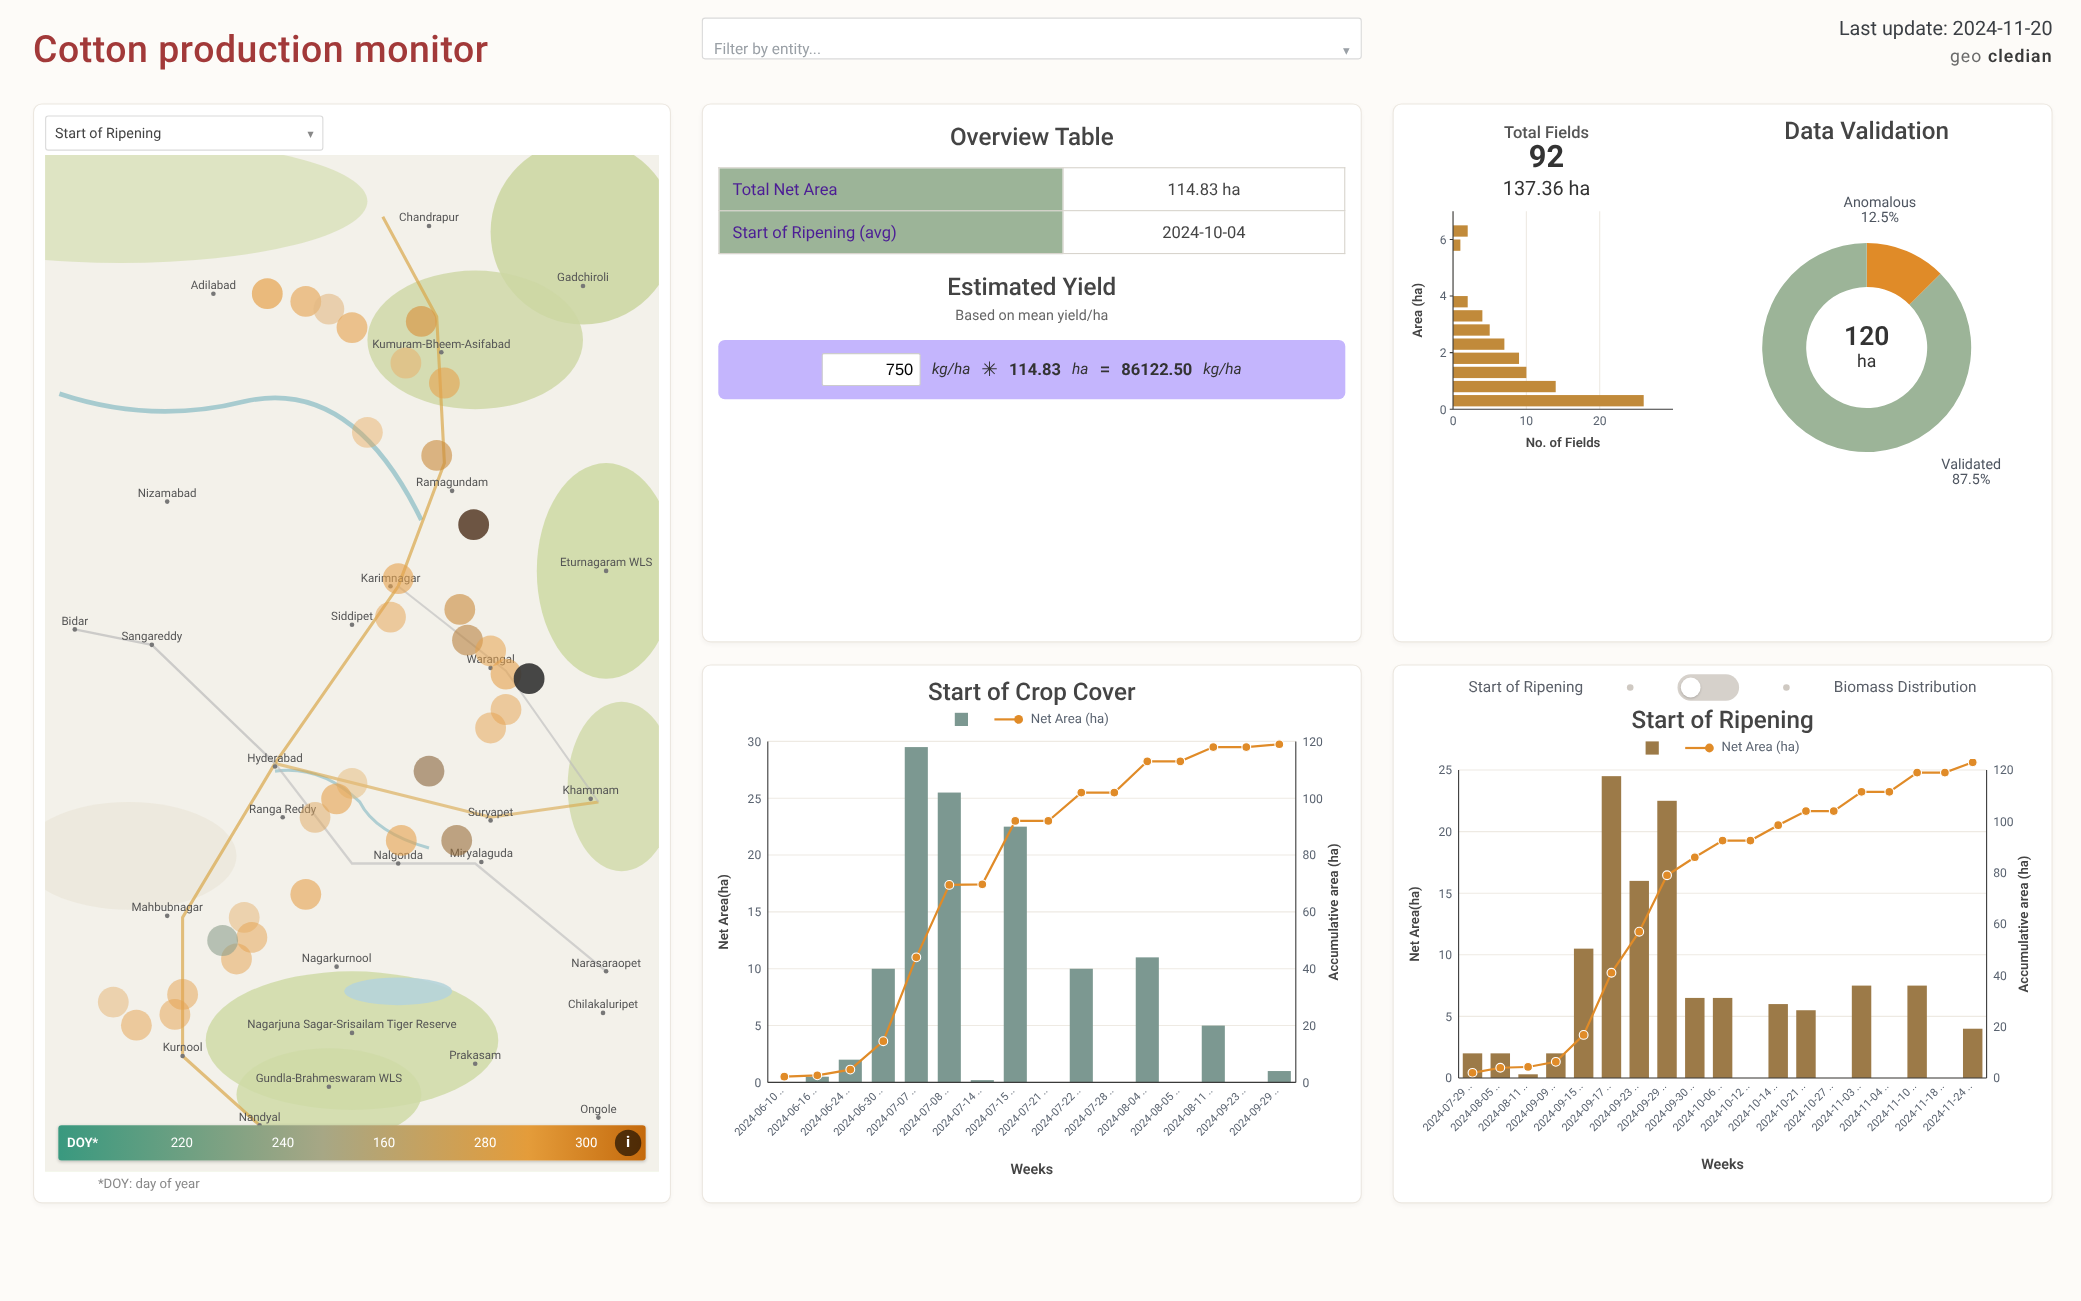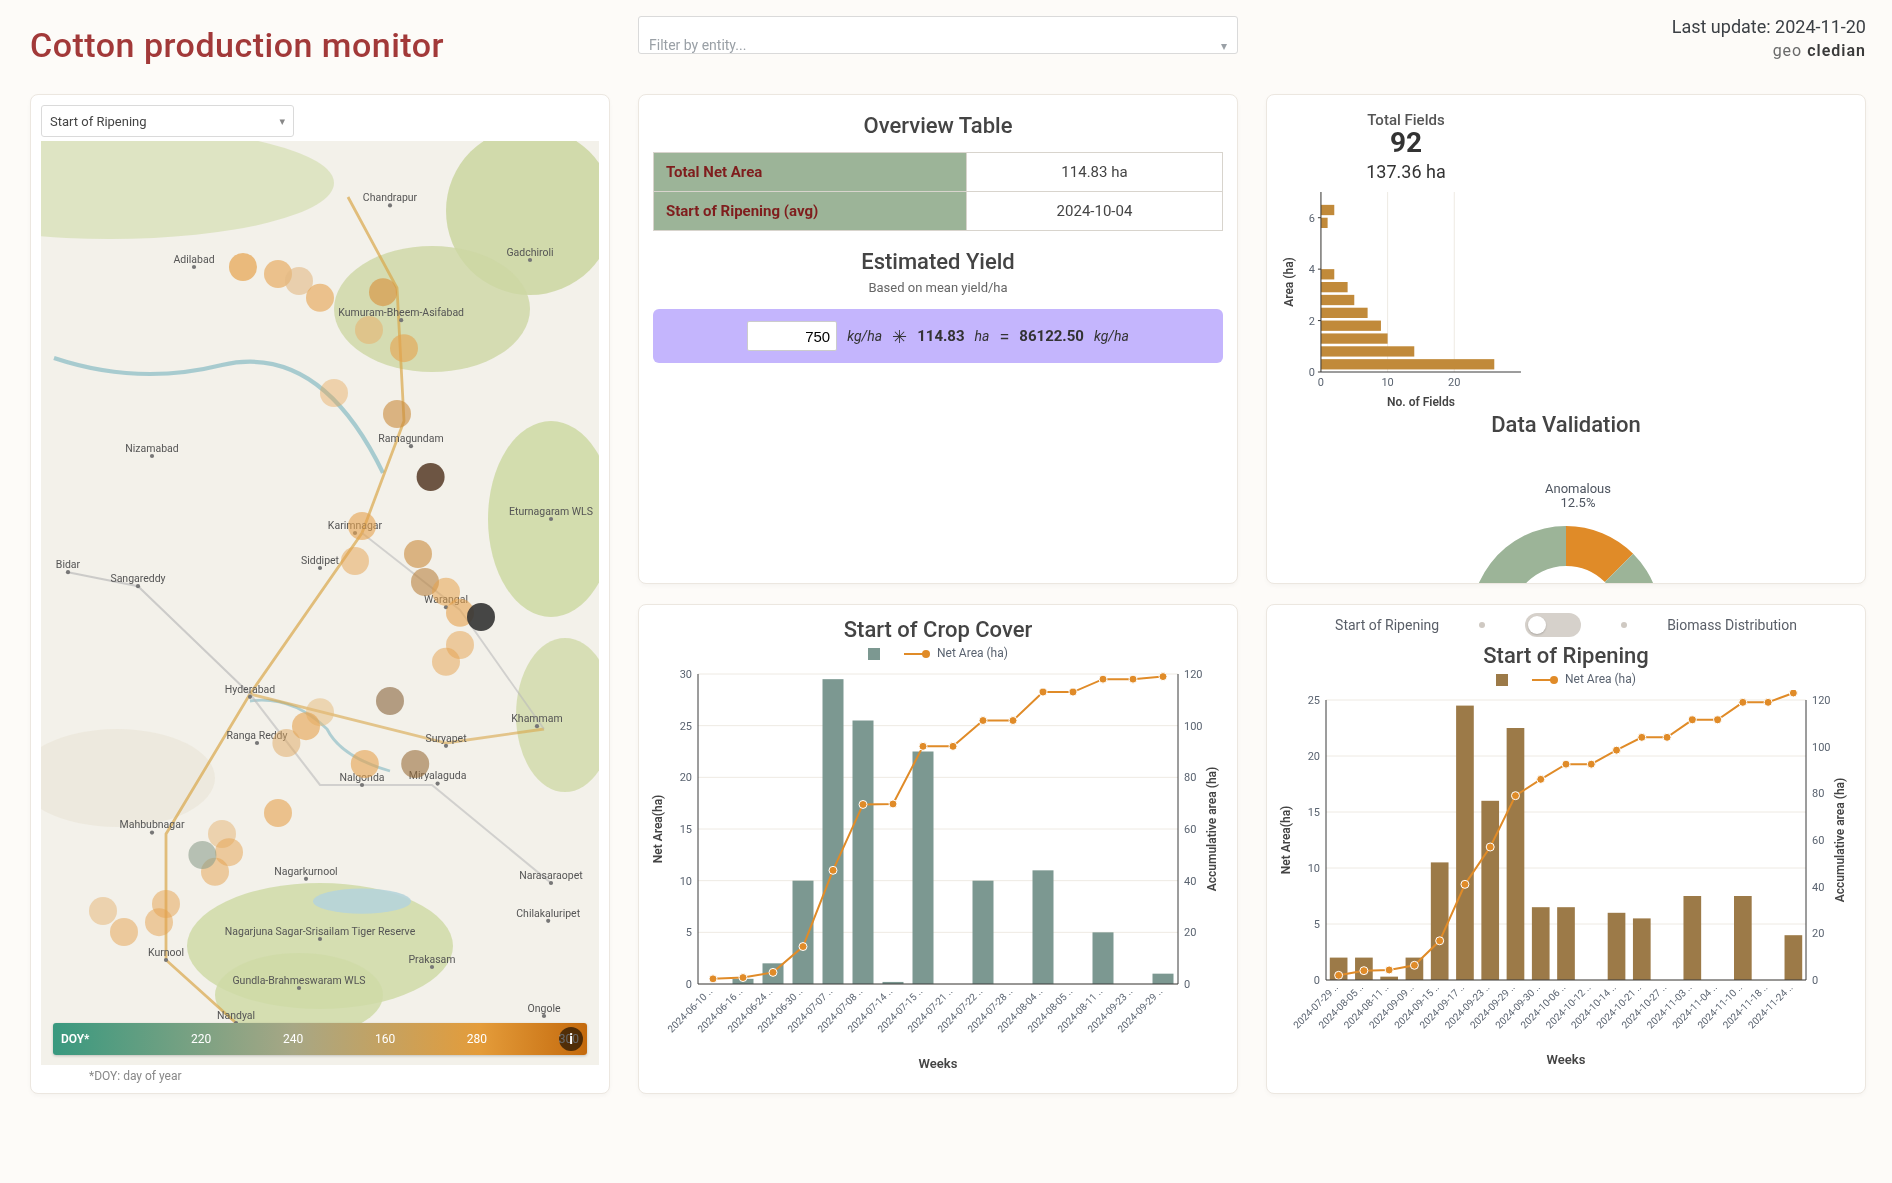--- a/index.html
+++ b/index.html
@@ -62,21 +62,20 @@
   
   .map-panel { grid-column:1; grid-row: 2 / span 2; }
   .panel {
     background: #fff;
     border: 1px solid #ece7e0;
     border-radius: 8px;
     box-shadow: 0 2px 4px rgba(0,0,0,.03);
     box-sizing: border-box;
     overflow: hidden;
     position:relative;
-    flex-direction:column;
   }
 
   
   .map-panel { padding: 10px; display:flex; flex-direction:column; }
   .map-dropdown {
     width: 235px;
     height: 30px;
     border:1px solid #dadada;
     border-radius:3px;
     display:flex; align-items:center; justify-content:space-between;
@@ -99,21 +98,21 @@
     height: 32px;
     background: linear-gradient(to right, #39997f 0%, #a7a785 45%, #e49c3a 80%, #c46a0d 100%);
     border-radius:3px;
     display:flex; align-items:center;
     color:#fff;
     font-size:12px;
     padding: 0 8px;
     box-shadow: 0 1px 3px rgba(0,0,0,.2);
   }
   .doy-bar .doy-title { font-weight:600; margin-right:30px; }
-  .doy-bar .tick { flex:1; text-align:right; }
+  .doy-bar .tick { flex:1; text-align:center; }
   .info-btn {
     position:absolute; right:16px; bottom:14px;
     width:24px; height:24px; border-radius:12px;
     background: rgba(0,0,0,.6); color:#fff;
     display:flex; align-items:center; justify-content:center;
     font-weight:700; font-size:14px;
   }
   .map-note { font-size:12px; color:#888; margin-top:4px; padding-left:4px;margin-left:44px;}
 
   
@@ -121,21 +120,21 @@
   .section-title { font-size:22px; color:#444; font-weight:500; margin: 4px 0 14px 0; }
   table.ov {
     width: 100%;
     border-collapse: collapse;
     font-size: 15px;
   }
   table.ov td {
     border: 1px solid #d8d4cd;
     padding: 10px 12px;
   }
-  table.ov td.k { background: var(--green-fill); color:#7f1d1d; font-weight:700; width:55%; }
+  table.ov td.k { background: var(--green-fill); color:#4c1d95; font-weight:400; width:55%; }
   table.ov td.v { text-align:center; color:#444; }
   .est-sub { font-size:13px; color:#666; margin-top:-8px; margin-bottom:14px;}
   .yield-row {
     width:95%;
     background: #c4b5fd;
     border-radius:6px;
     padding: 12px 14px;
     display:flex; align-items:center; justify-content:center; gap:10px;
     color:#333; font-size:15px;
   }

